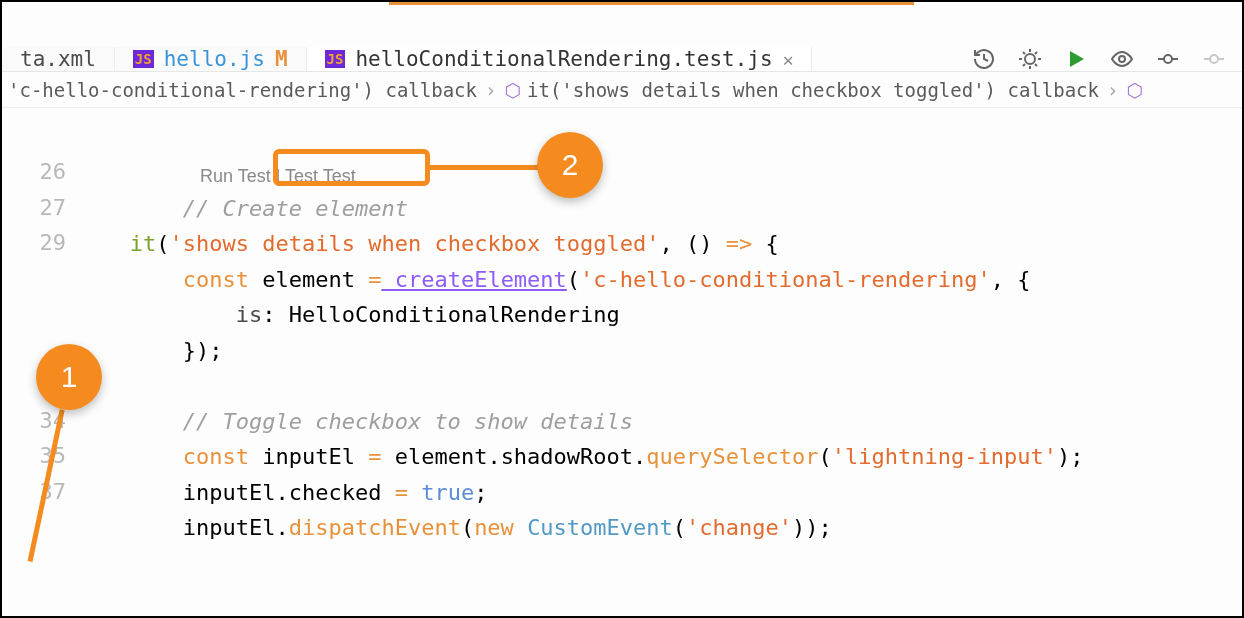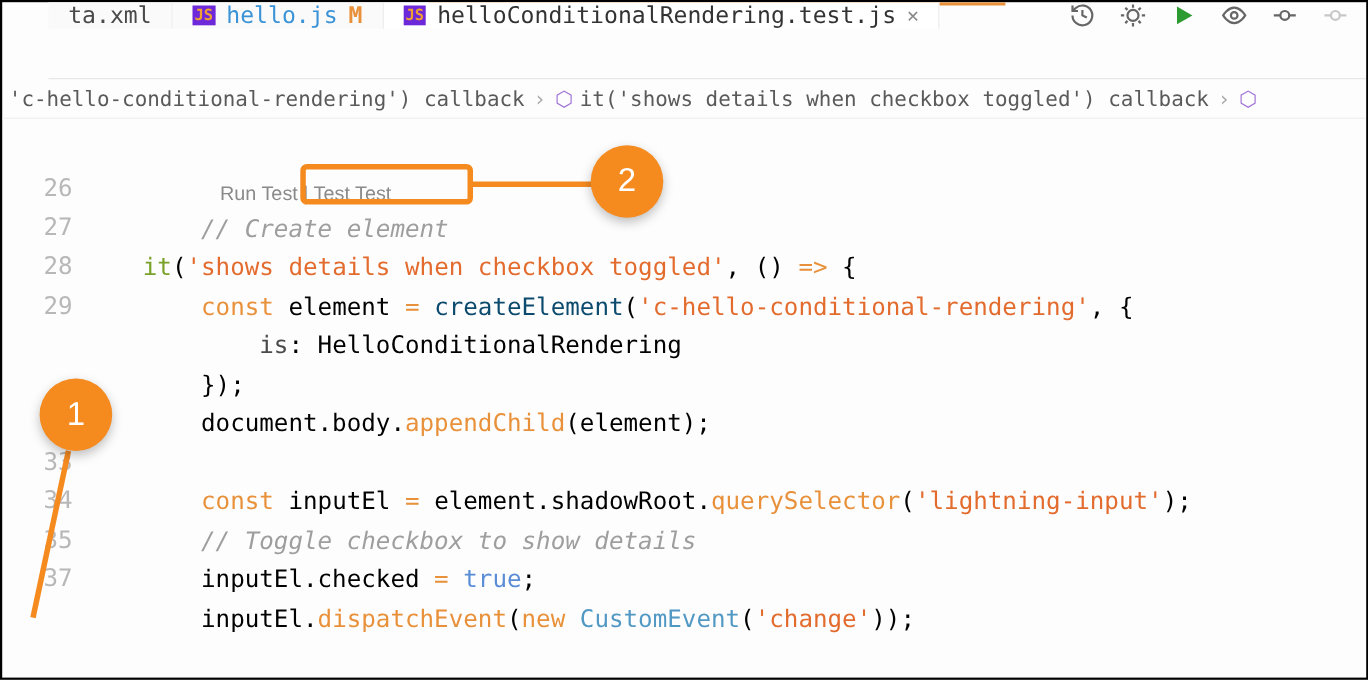--- a/index.html
+++ b/index.html
@@ -17,25 +17,24 @@
   position: absolute;
   top: 0; left: 387px;
   width: 525px;
   height: 3px;
   background: #e8913a;
 }
 
 
 .tabs-row {
   display: flex;
-  align-items: flex-start;
+  align-items: flex-end;
   height: 70px;
   border-bottom: 1px solid #e6e6e6;
   position: relative;
-  margin-left: 42px;
 }
 .tab {
   display: flex;
   align-items: center;
   padding: 0 18px;
   gap: 10px;
   font-size: 21px;
   color: #4a4a4a;
   border-right: 1px solid #ececec;
   cursor: pointer;
@@ -109,21 +108,21 @@
   margin: 18px 0 4px 110px;
   font-family: sans-serif;
 }
 .codelens a { cursor: pointer; }
 
 
 .k-func { color: #7aa22a; } 
 .k-str { color: #e26b2d; }
 .k-comment { color: #9e9e9e; font-style: italic; }
 .k-kw { color: #e8913a; } 
-.k-method { color: #0c4a6e; }
+.k-method { color: #8b5cf6; text-decoration: underline; }
 .k-method2 { color: #e8913a; }
 .k-arg { color: #4a4a4a; }
 .k-bool { color: #5b8dd6; }
 .k-type { color: #5199c4; }
 .k-op { color: #e8913a; }
 
 
 .callout {
   position: absolute;
   width: 66px; height: 66px;
@@ -216,45 +215,43 @@
   <span>it('shows details when checkbox toggled') callback</span>
   <span class="sep">›</span>
   <span class="cube">⬡</span>
 </div>
 
 <div class="editor">
   <div class="gutter">
     <div style="height:42px"></div>
     <div>26</div>
     <div>27</div>
-    <div>28</div>
     <div>29</div>
     <div> </div>
     <div> </div>
     <div> </div>
     <div>33</div>
     <div>34</div>
     <div>35</div>
     <div>37</div>
   </div>
 
   <div class="code">
     <div class="line"></div>
     <div class="codelens">
       <a>Run Test</a><span> | </span><a>Test Test</a>
     </div>
     <div class="line">       <span class="k-comment">// Create element</span></div>
     <div class="line">   <span class="k-func">it</span><span>(</span><span class="k-str">'shows details when checkbox toggled'</span><span>, () </span><span class="k-op">=&gt;</span><span> {</span></div>
     <div class="line">       <span class="k-kw">const</span><span> element </span><span class="k-op">=</span><span class="k-method"> createElement</span><span>(</span><span class="k-str">'c-hello-conditional-rendering'</span><span>, {</span></div>
     <div class="line">           <span class="k-arg">is</span><span>: HelloConditionalRendering</span></div>
     <div class="line">       <span>});</span></div>
-    <div class="line">       <span>document.body.</span><span class="k-method2">appendChild</span><span>(element);</span></div>
     <div class="line"></div>
+    <div class="line">       <span class="k-comment">// Toggle checkbox to show details</span></div>
     <div class="line">       <span class="k-kw">const</span><span> inputEl </span><span class="k-op">=</span><span> element.shadowRoot.</span><span class="k-method2">querySelector</span><span>(</span><span class="k-str">'lightning-input'</span><span>);</span></div>
-    <div class="line">       <span class="k-comment">// Toggle checkbox to show details</span></div>
     <div class="line">       <span>inputEl.checked </span><span class="k-op">=</span><span> </span><span class="k-bool">true</span><span>;</span></div>
     <div class="line">       <span>inputEl.</span><span class="k-method2">dispatchEvent</span><span>(</span><span class="k-kw">new</span><span> </span><span class="k-type">CustomEvent</span><span>(</span><span class="k-str">'change'</span><span>));</span></div>
     <div class="line"></div>
   </div>
 </div>
 
 <div class="callout-box" style="left:271px; top:147px; width:157px; height:37px;"></div>
 <div class="callout-line" style="left:428px; top:163px; width:110px;"></div>
 <div class="callout" style="left:535px; top:130px;">
     <span>2</span>

